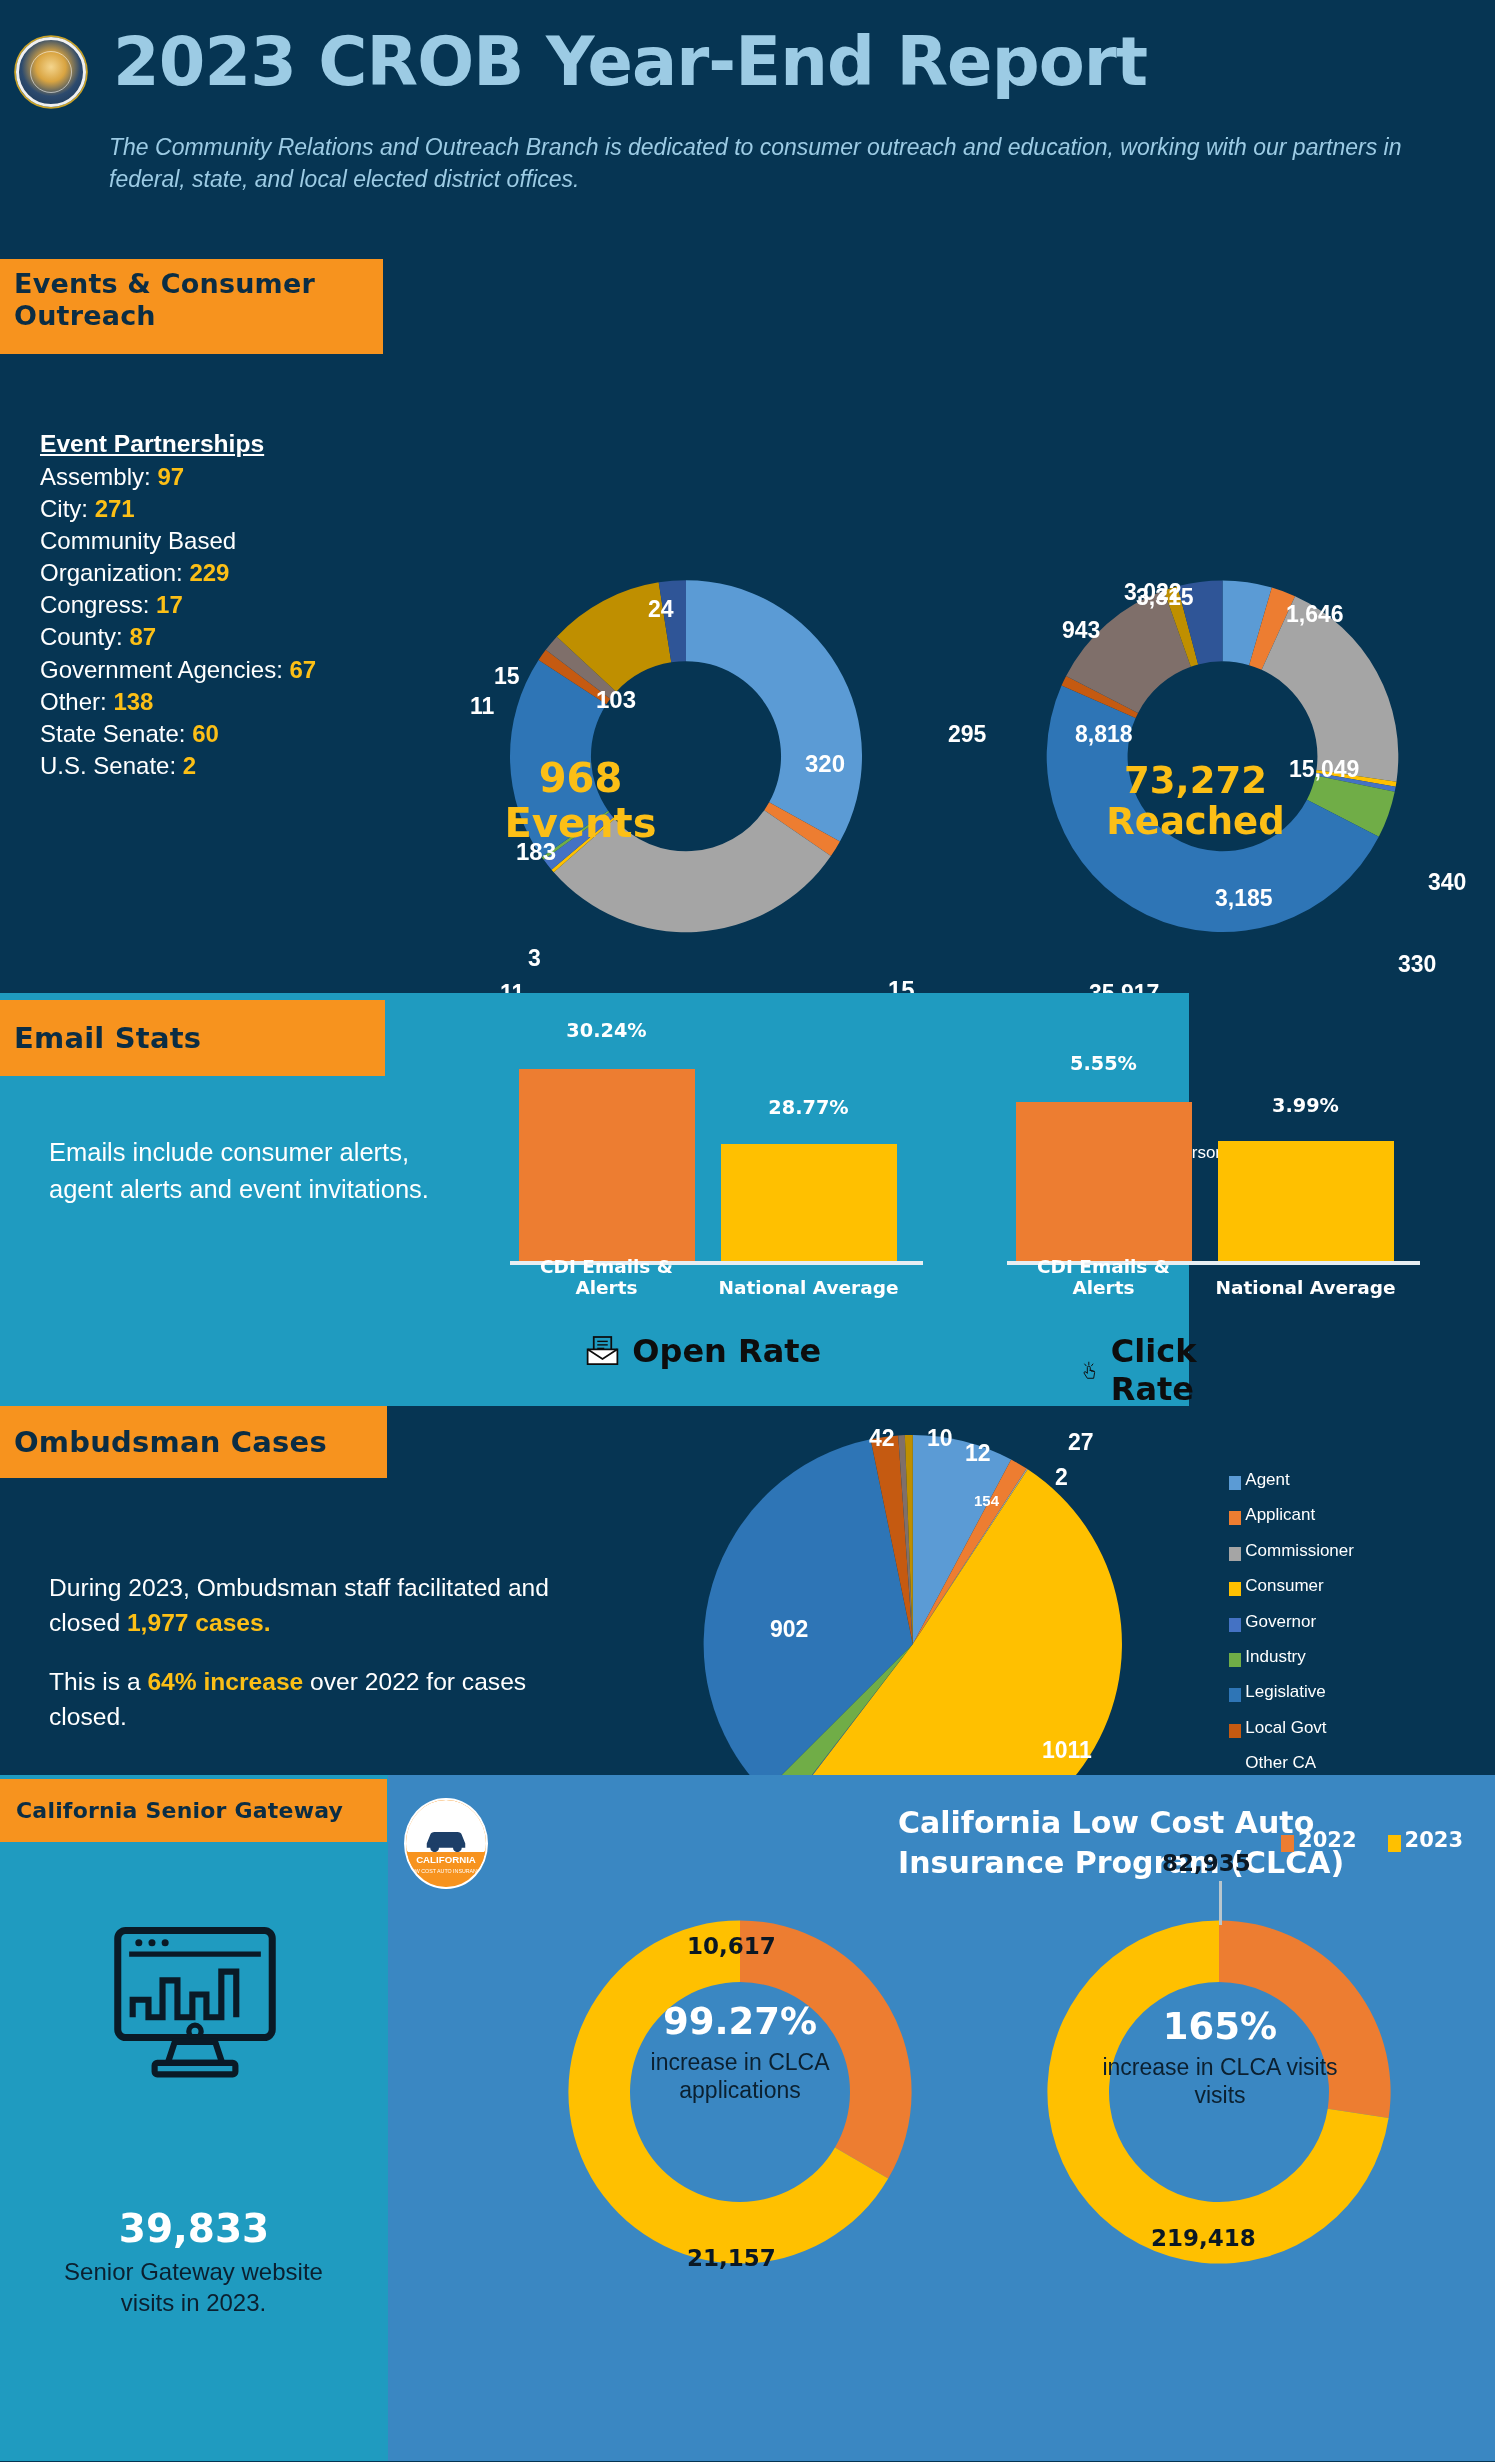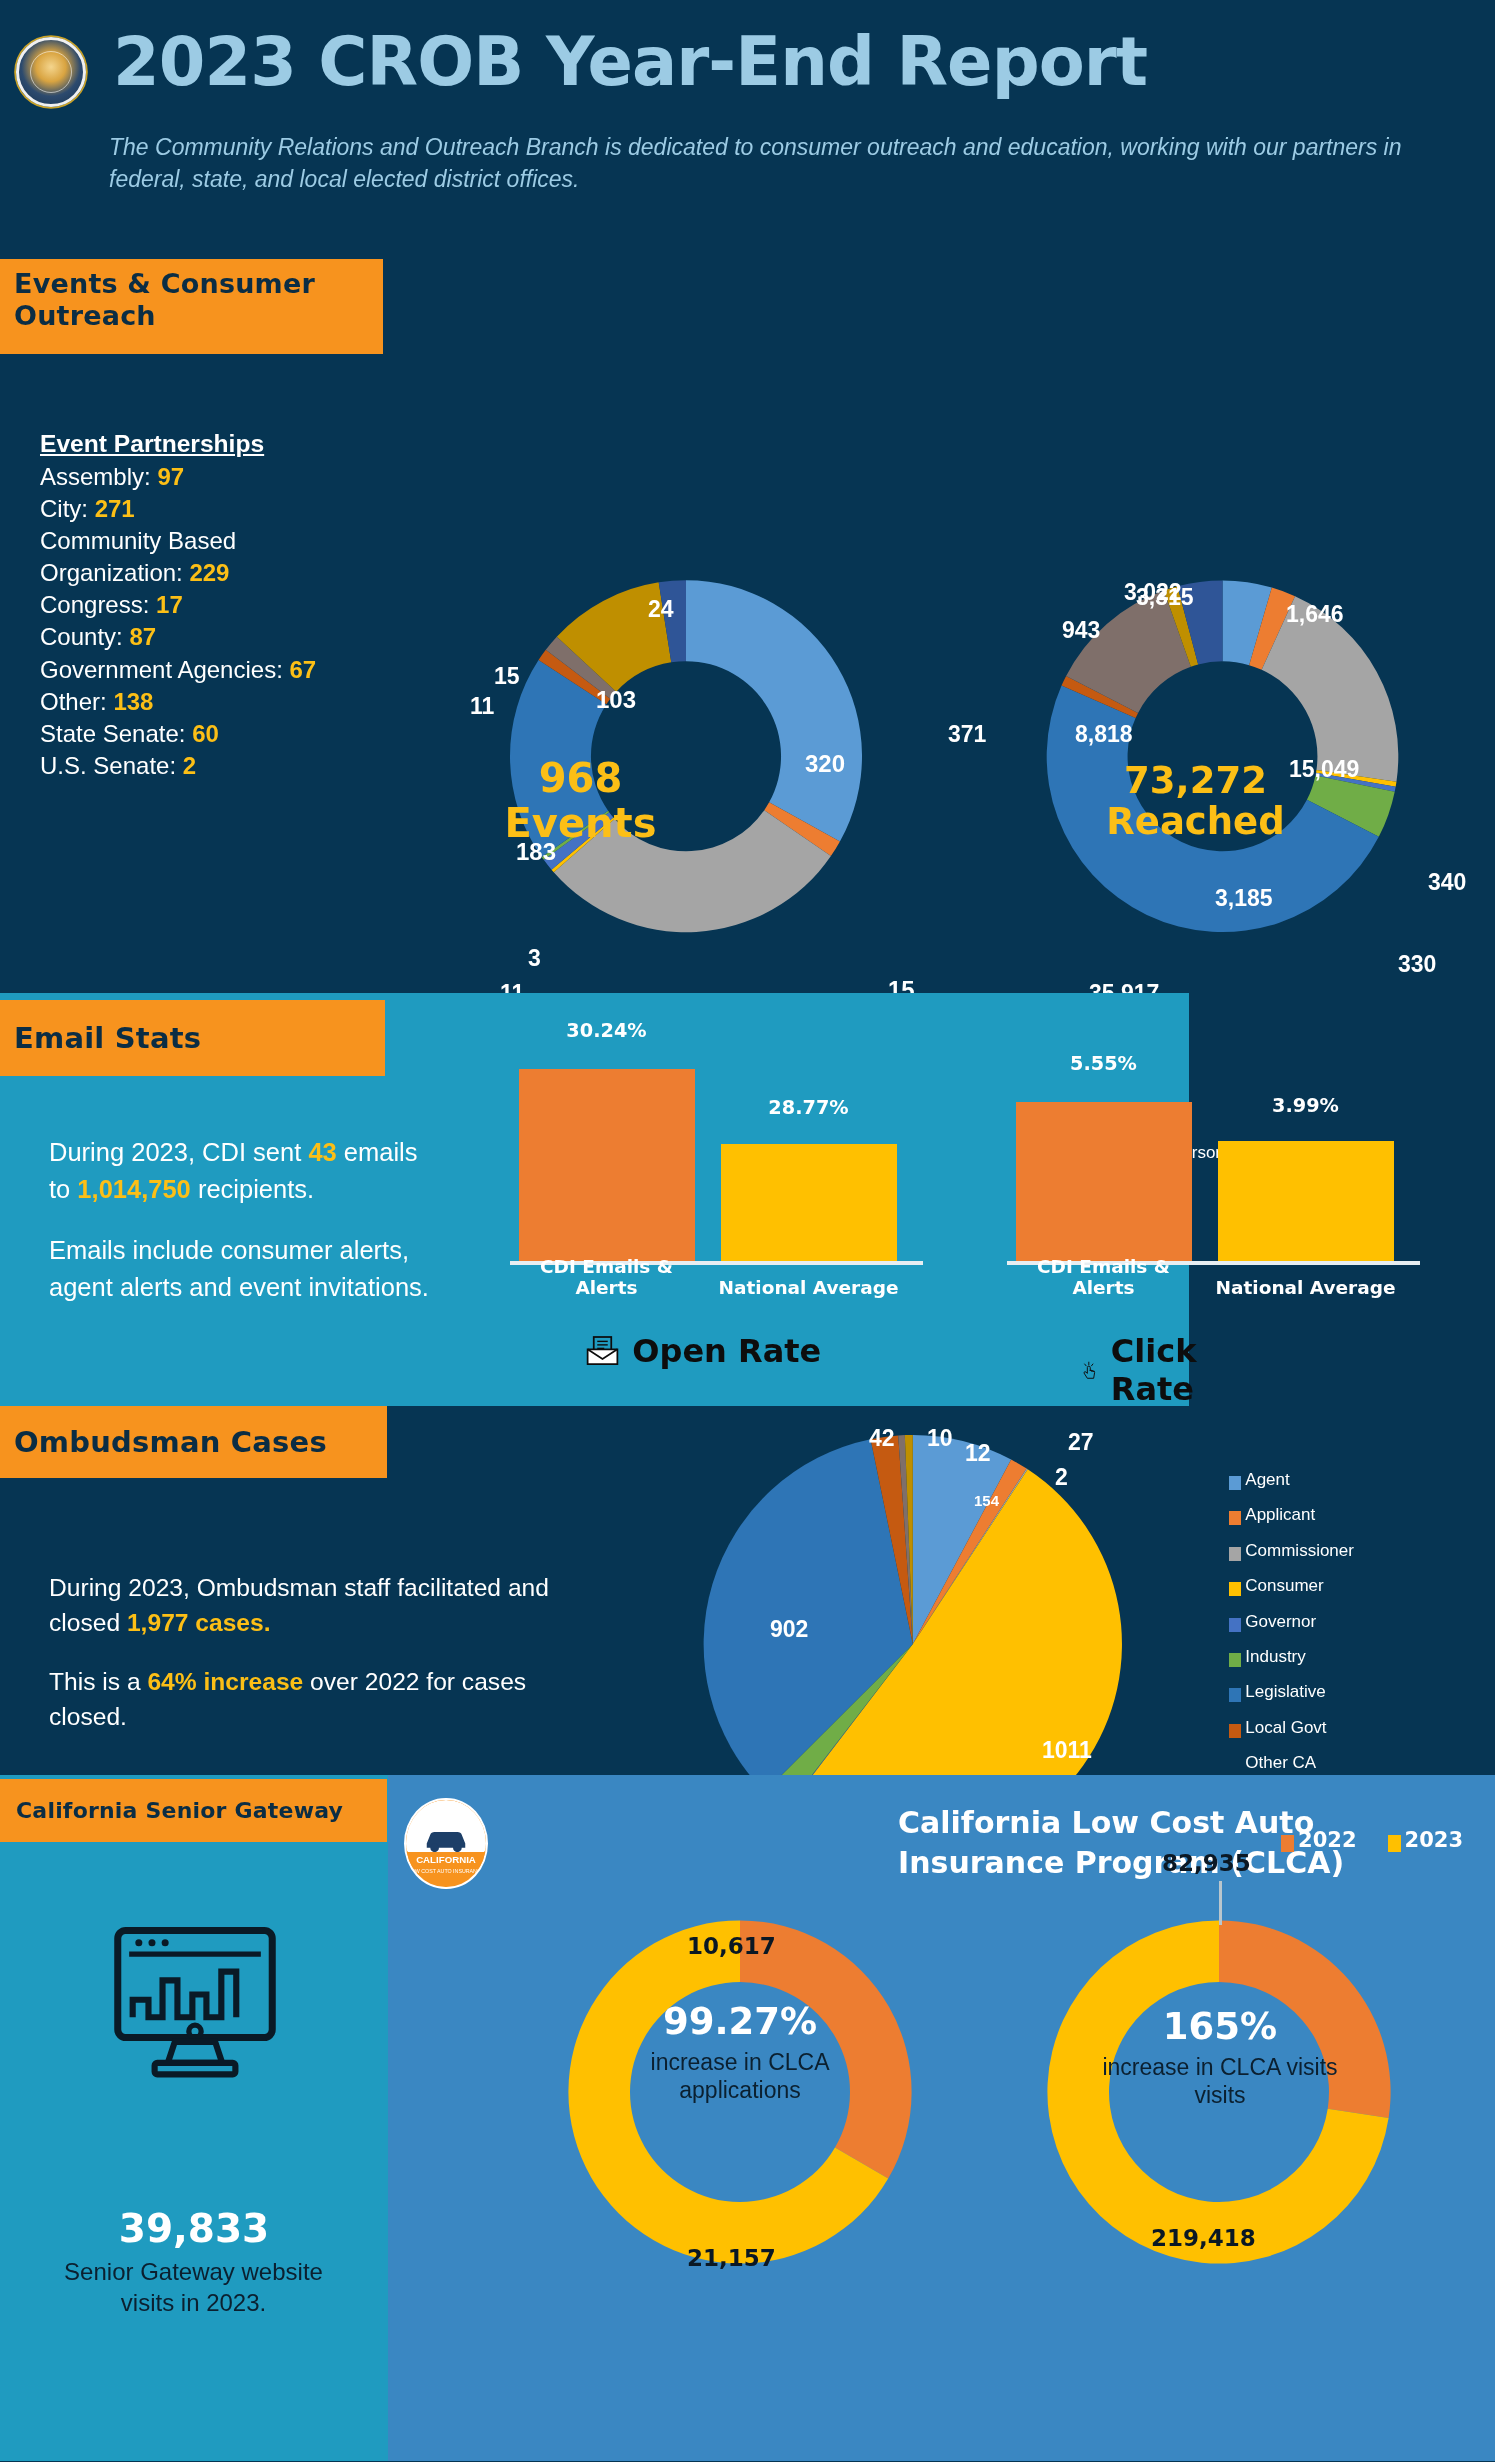--- a/index.html
+++ b/index.html
@@ -255,21 +255,21 @@
     <div class="dlabel" style="left:596px; top:427px; font-size:24px;">103</div>
     <div class="dlabel" style="left:648px; top:337px; font-size:23px;">24</div>
 
     <div class="dlabel" style="left:1136px; top:325px; font-size:23px;">3,315</div>
     <div class="dlabel" style="left:1286px; top:342px; font-size:23px;">1,646</div>
     <div class="dlabel" style="left:1289px; top:497px; font-size:23px;">15,049</div>
     <div class="dlabel" style="left:1428px; top:610px; font-size:23px;">340</div>
     <div class="dlabel" style="left:1398px; top:692px; font-size:23px;">330</div>
     <div class="dlabel" style="left:1215px; top:626px; font-size:23px;">3,185</div>
     <div class="dlabel" style="left:1089px; top:721px; font-size:23px;">35,917</div>
-    <div class="dlabel" style="left:948px; top:462px; font-size:23px;">371</div>
+    <div class="dlabel" style="left:948px; top:462px; font-size:23px;">295</div>
     <div class="dlabel" style="left:1075px; top:462px; font-size:23px;">8,818</div>
     <div class="dlabel" style="left:1062px; top:358px; font-size:23px;">943</div>
     <div class="dlabel" style="left:1124px; top:320px; font-size:23px;">3,022</div>
 
     <div class="legend-events">
       <div class="lg-item">
           <span class="sw" style="background:#5b9bd5"></span>
           <span>Meeting</span>
         </div>
       <div class="lg-item">
@@ -315,21 +315,20 @@
           <span>Zoom Production</span>
         </div>
       <div></div>
     </div>
   </div>
 
   <div class="sec-email">
     <div class="tag tag-email">Email Stats</div>
 
     <div class="email-copy">
-      <p><span>During 2023, CDI sent </span><span class="hl">43</span><span> emails to </span><span class="hl">1,014,750</span><span> recipients.</span></p>
       <p>Emails include consumer alerts, agent alerts and event invitations.</p>
     </div>
 
     <div class="barchart" style="left:510px; top:26px; width:440px; height:290px;">
       <div class="bar-val" style="left:0px; top:0px; width:193px;">30.24%</div>
       <div class="bar" style="left:8.8px; bottom:47px; width:176px; height:193px; background:#ed7d31;"></div>
       <div class="bar-val" style="left:202px; top:77px; width:193px;">28.77%</div>
       <div class="bar" style="left:211px; bottom:47px; width:176px; height:118px; background:#ffc000;"></div>
       <div class="bar-base" style="left:0px; bottom:44px; width:413px;"></div>
       <div class="bar-cat" style="left:0px; bottom:10.6px; width:193px;">CDI Emails &amp; Alerts</div>

